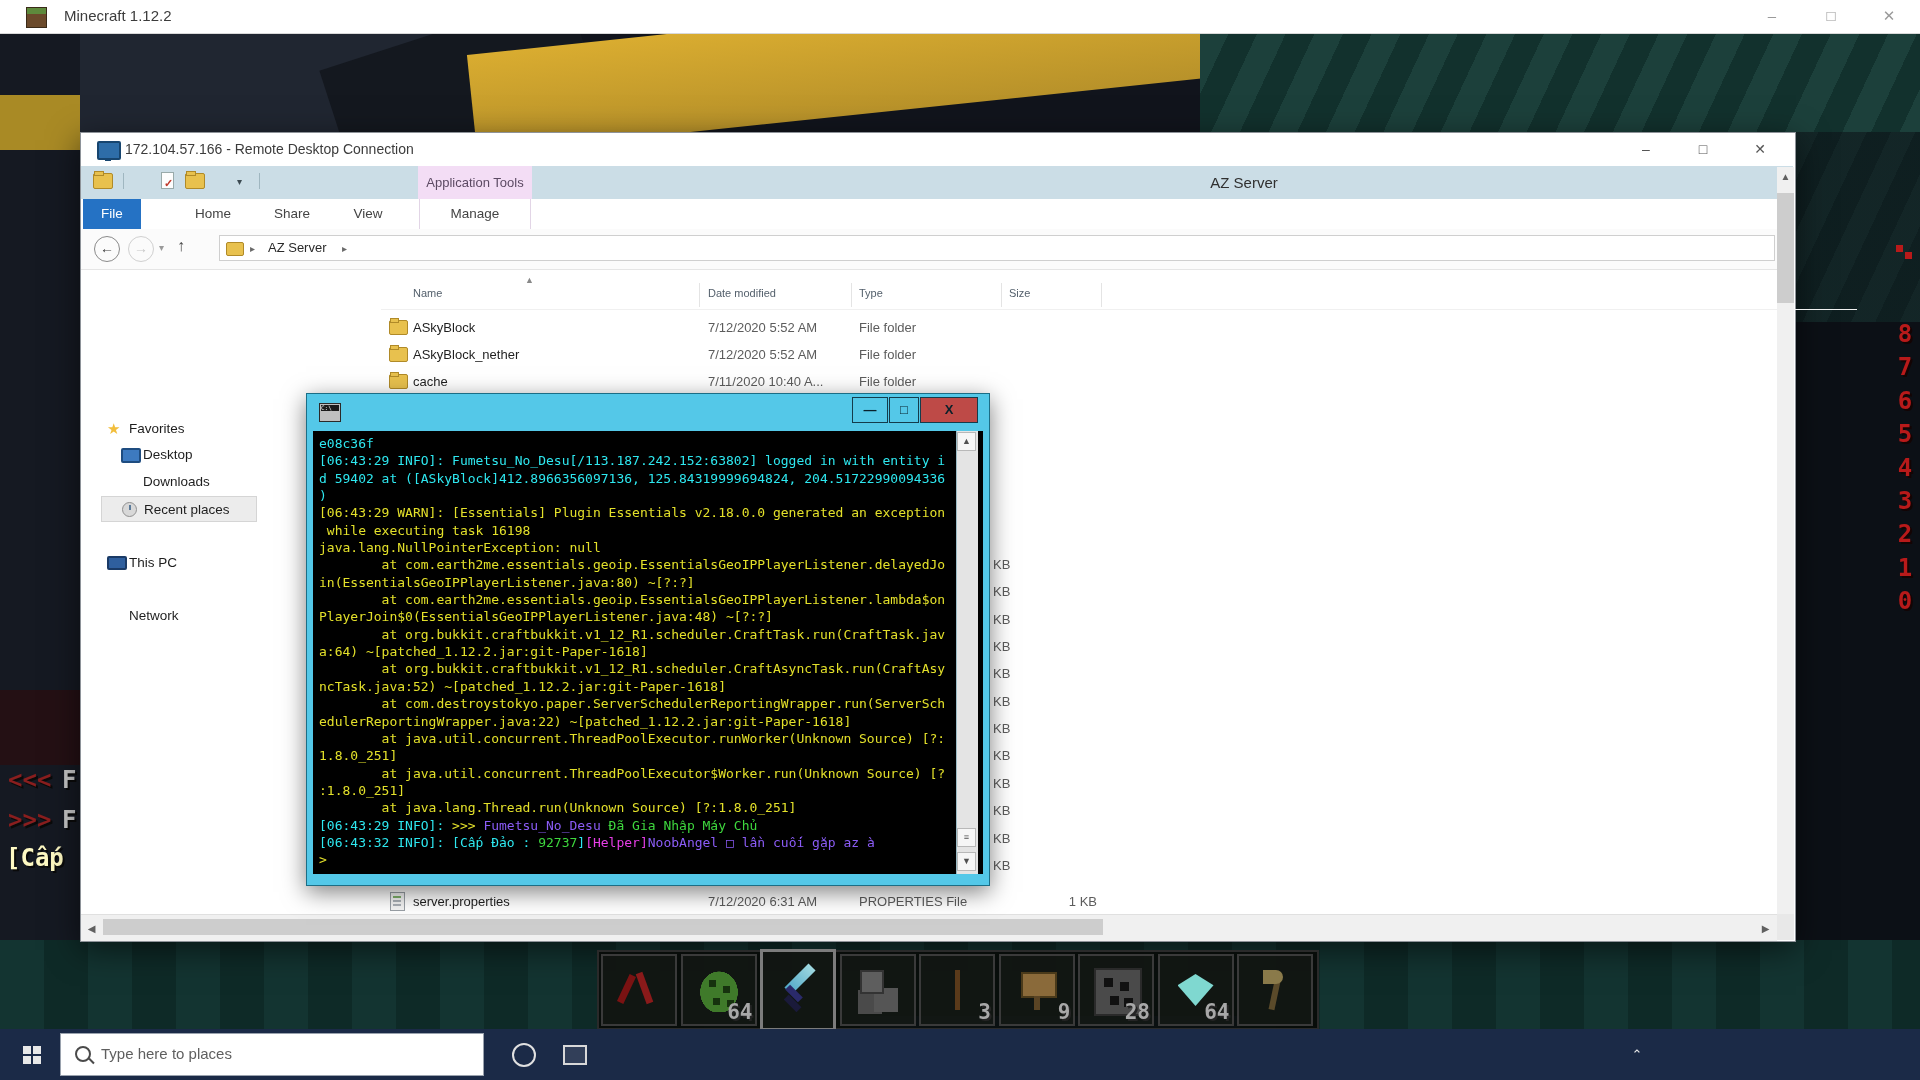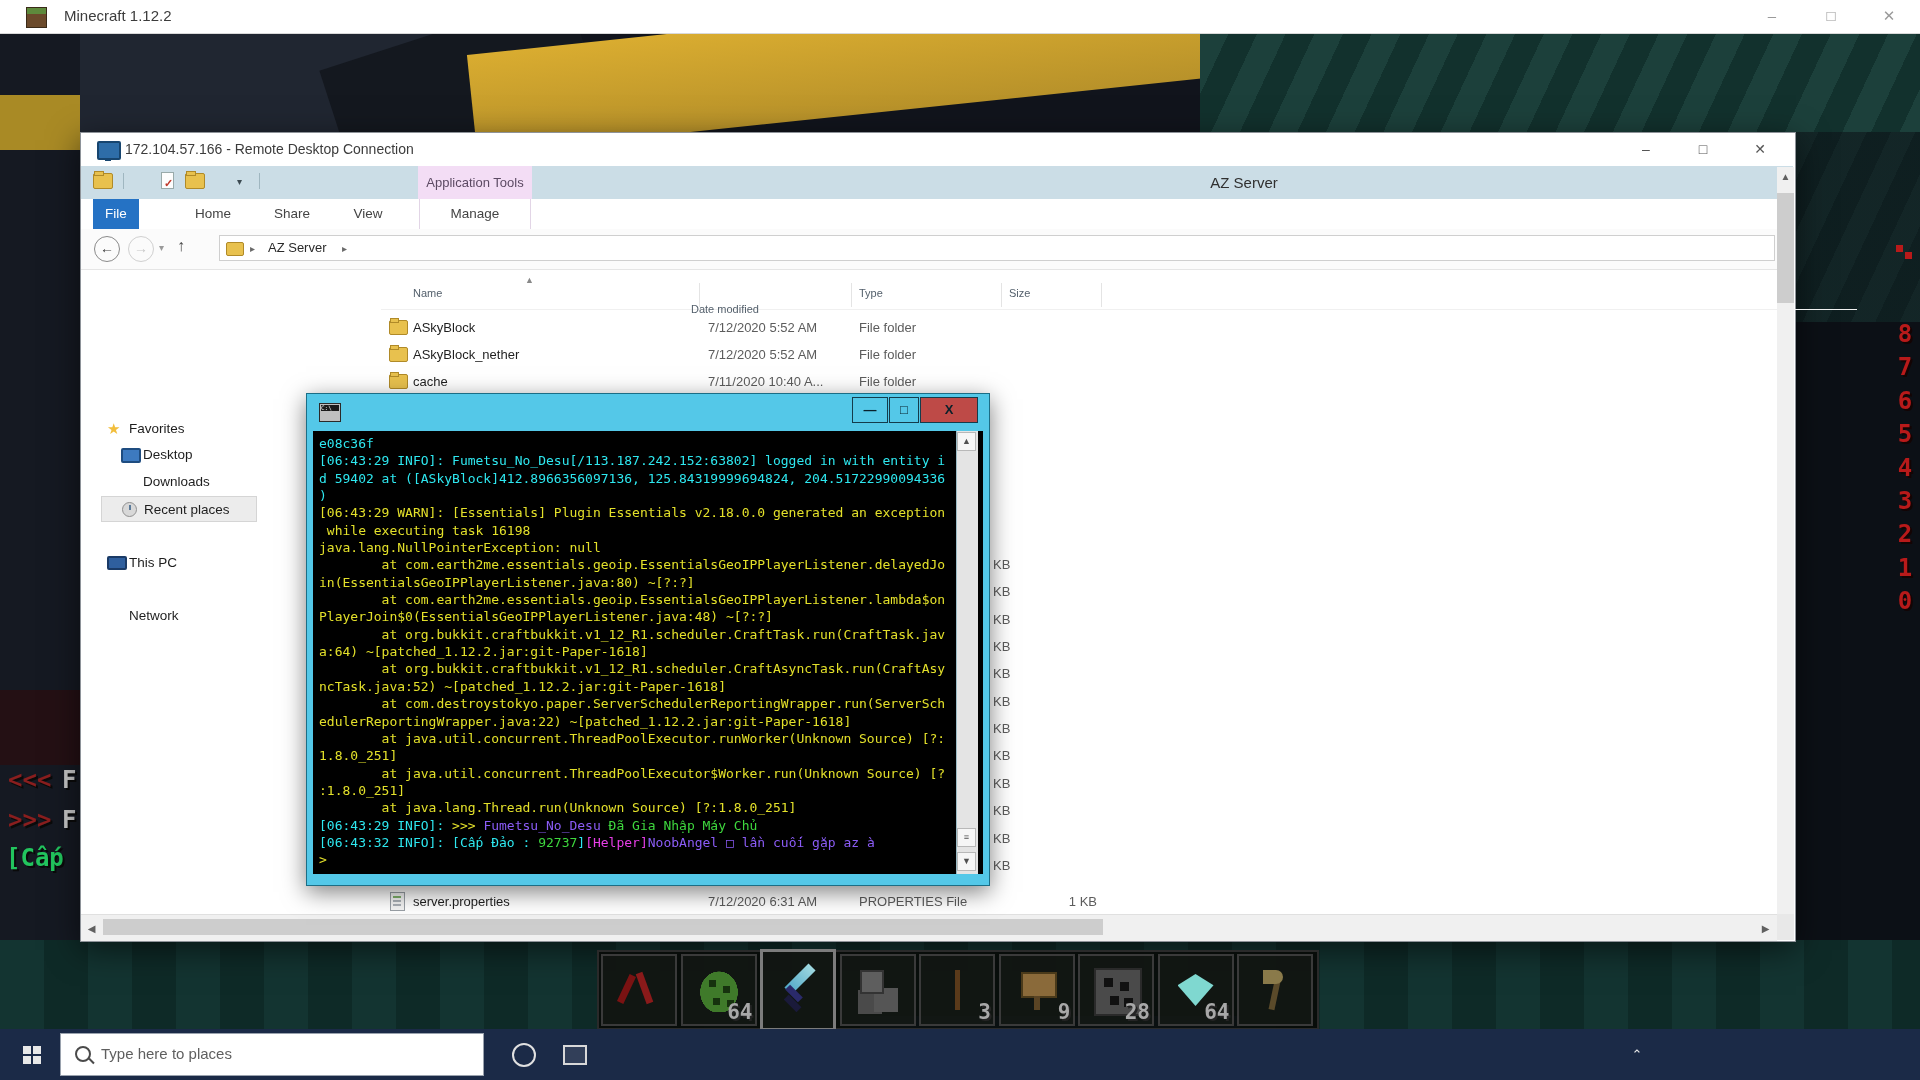--- a/index.html
+++ b/index.html
@@ -187,21 +187,21 @@
         <div class="red-digit" style="top: 487px;">3</div>
         <div class="red-digit" style="top: 520.4px;">2</div>
         <div class="red-digit" style="top: 553.8px;">1</div>
         <div class="red-digit" style="top: 587.2px;">0</div>
       </div>
     <div id="chat-frags">
         <div class="chat-frag" style="left: 8px; top: 766px; color: rgb(138, 30, 30);">&lt;&lt;&lt;</div>
         <div class="chat-frag" style="left: 62px; top: 766px; color: rgb(200, 200, 200);">F</div>
         <div class="chat-frag" style="left: 8px; top: 806px; color: rgb(138, 30, 30);">&gt;&gt;&gt;</div>
         <div class="chat-frag" style="left: 62px; top: 806px; color: rgb(200, 200, 200);">F</div>
-        <div class="chat-frag" style="left: 6px; top: 844px; color: #22c55e; text-align: right;">[Cấp</div>
+        <div class="chat-frag" style="left: 6px; top: 844px; color: #fef9c3; text-align: right;">[Cấp</div>
       </div>
   </div>
 
   <div class="abs" id="mc-titlebar">
     <div class="abs" id="mc-title-icon"></div>
     <div class="abs" id="mc-title-text">Minecraft 1.12.2</div>
     <div class="mc-winbtn" style="left:1749px;">–</div>
     <div class="mc-winbtn" style="left:1808px;">□</div>
     <div class="mc-winbtn" style="left:1866px;">✕</div>
   </div>
@@ -221,21 +221,21 @@
       <div class="qat-sep" style="left:42px;"></div>
       <div class="abs" id="qat-page"></div>
       <div class="qat-ic" style="left:104px;"></div>
       <div class="abs" id="qat-caret">▾</div>
       <div class="qat-sep" style="left:178px;"></div>
       <div class="abs" id="apptools-tab">Application Tools</div>
       <div class="abs" id="explorer-title">AZ Server</div>
     </div>
 
     <div class="abs" id="ribbon-tabs">
-        <div class="rtab" id="tab-file" style="left: 12px; width: 46px;">File</div>
+        <div class="rtab" id="tab-file" style="left: 2px; width: 58px;">File</div>
         <div class="rtab" style="left: 92px; width: 80px;">Home</div>
         <div class="rtab" style="left: 172px; width: 78px;">Share</div>
         <div class="rtab" style="left: 250px; width: 74px;">View</div>
         <div class="rtab" id="tab-manage" style="left: 338px; width: 112px;">Manage</div>
       </div>
 
     <div class="abs" id="addr-row">
       <div class="navcirc" id="nav-back">←</div>
       <div class="navcirc" id="nav-fwd">→</div>
       <div class="abs" id="nav-drop">▾</div>
@@ -271,21 +271,21 @@
         </div>
         <div class="side-item" style="top: 470px; left: 6px;">
           <div class="si si-network"></div>
           <div class="side-label">Network</div>
         </div>
       </div>
 
     <div class="abs" id="col-headers">
       <div class="colh" style="left:32px;">Name</div>
       <div id="sort-ind">▲</div>
-      <div class="colh" style="left:310px;margin-top:16px;">Date modified</div>
+      <div class="colh" style="left:327px;">Date modified</div>
       <div class="colh" style="left:478px;">Type</div>
       <div class="colh" style="left:628px;">Size</div>
       <div class="colsep" style="left:318px;"></div>
       <div class="colsep" style="left:470px;"></div>
       <div class="colsep" style="left:620px;"></div>
       <div class="colsep" style="left:720px;"></div>
     </div>
 
     <div class="abs" id="file-rows">
         <div class="frow" style="top: 182px;">

